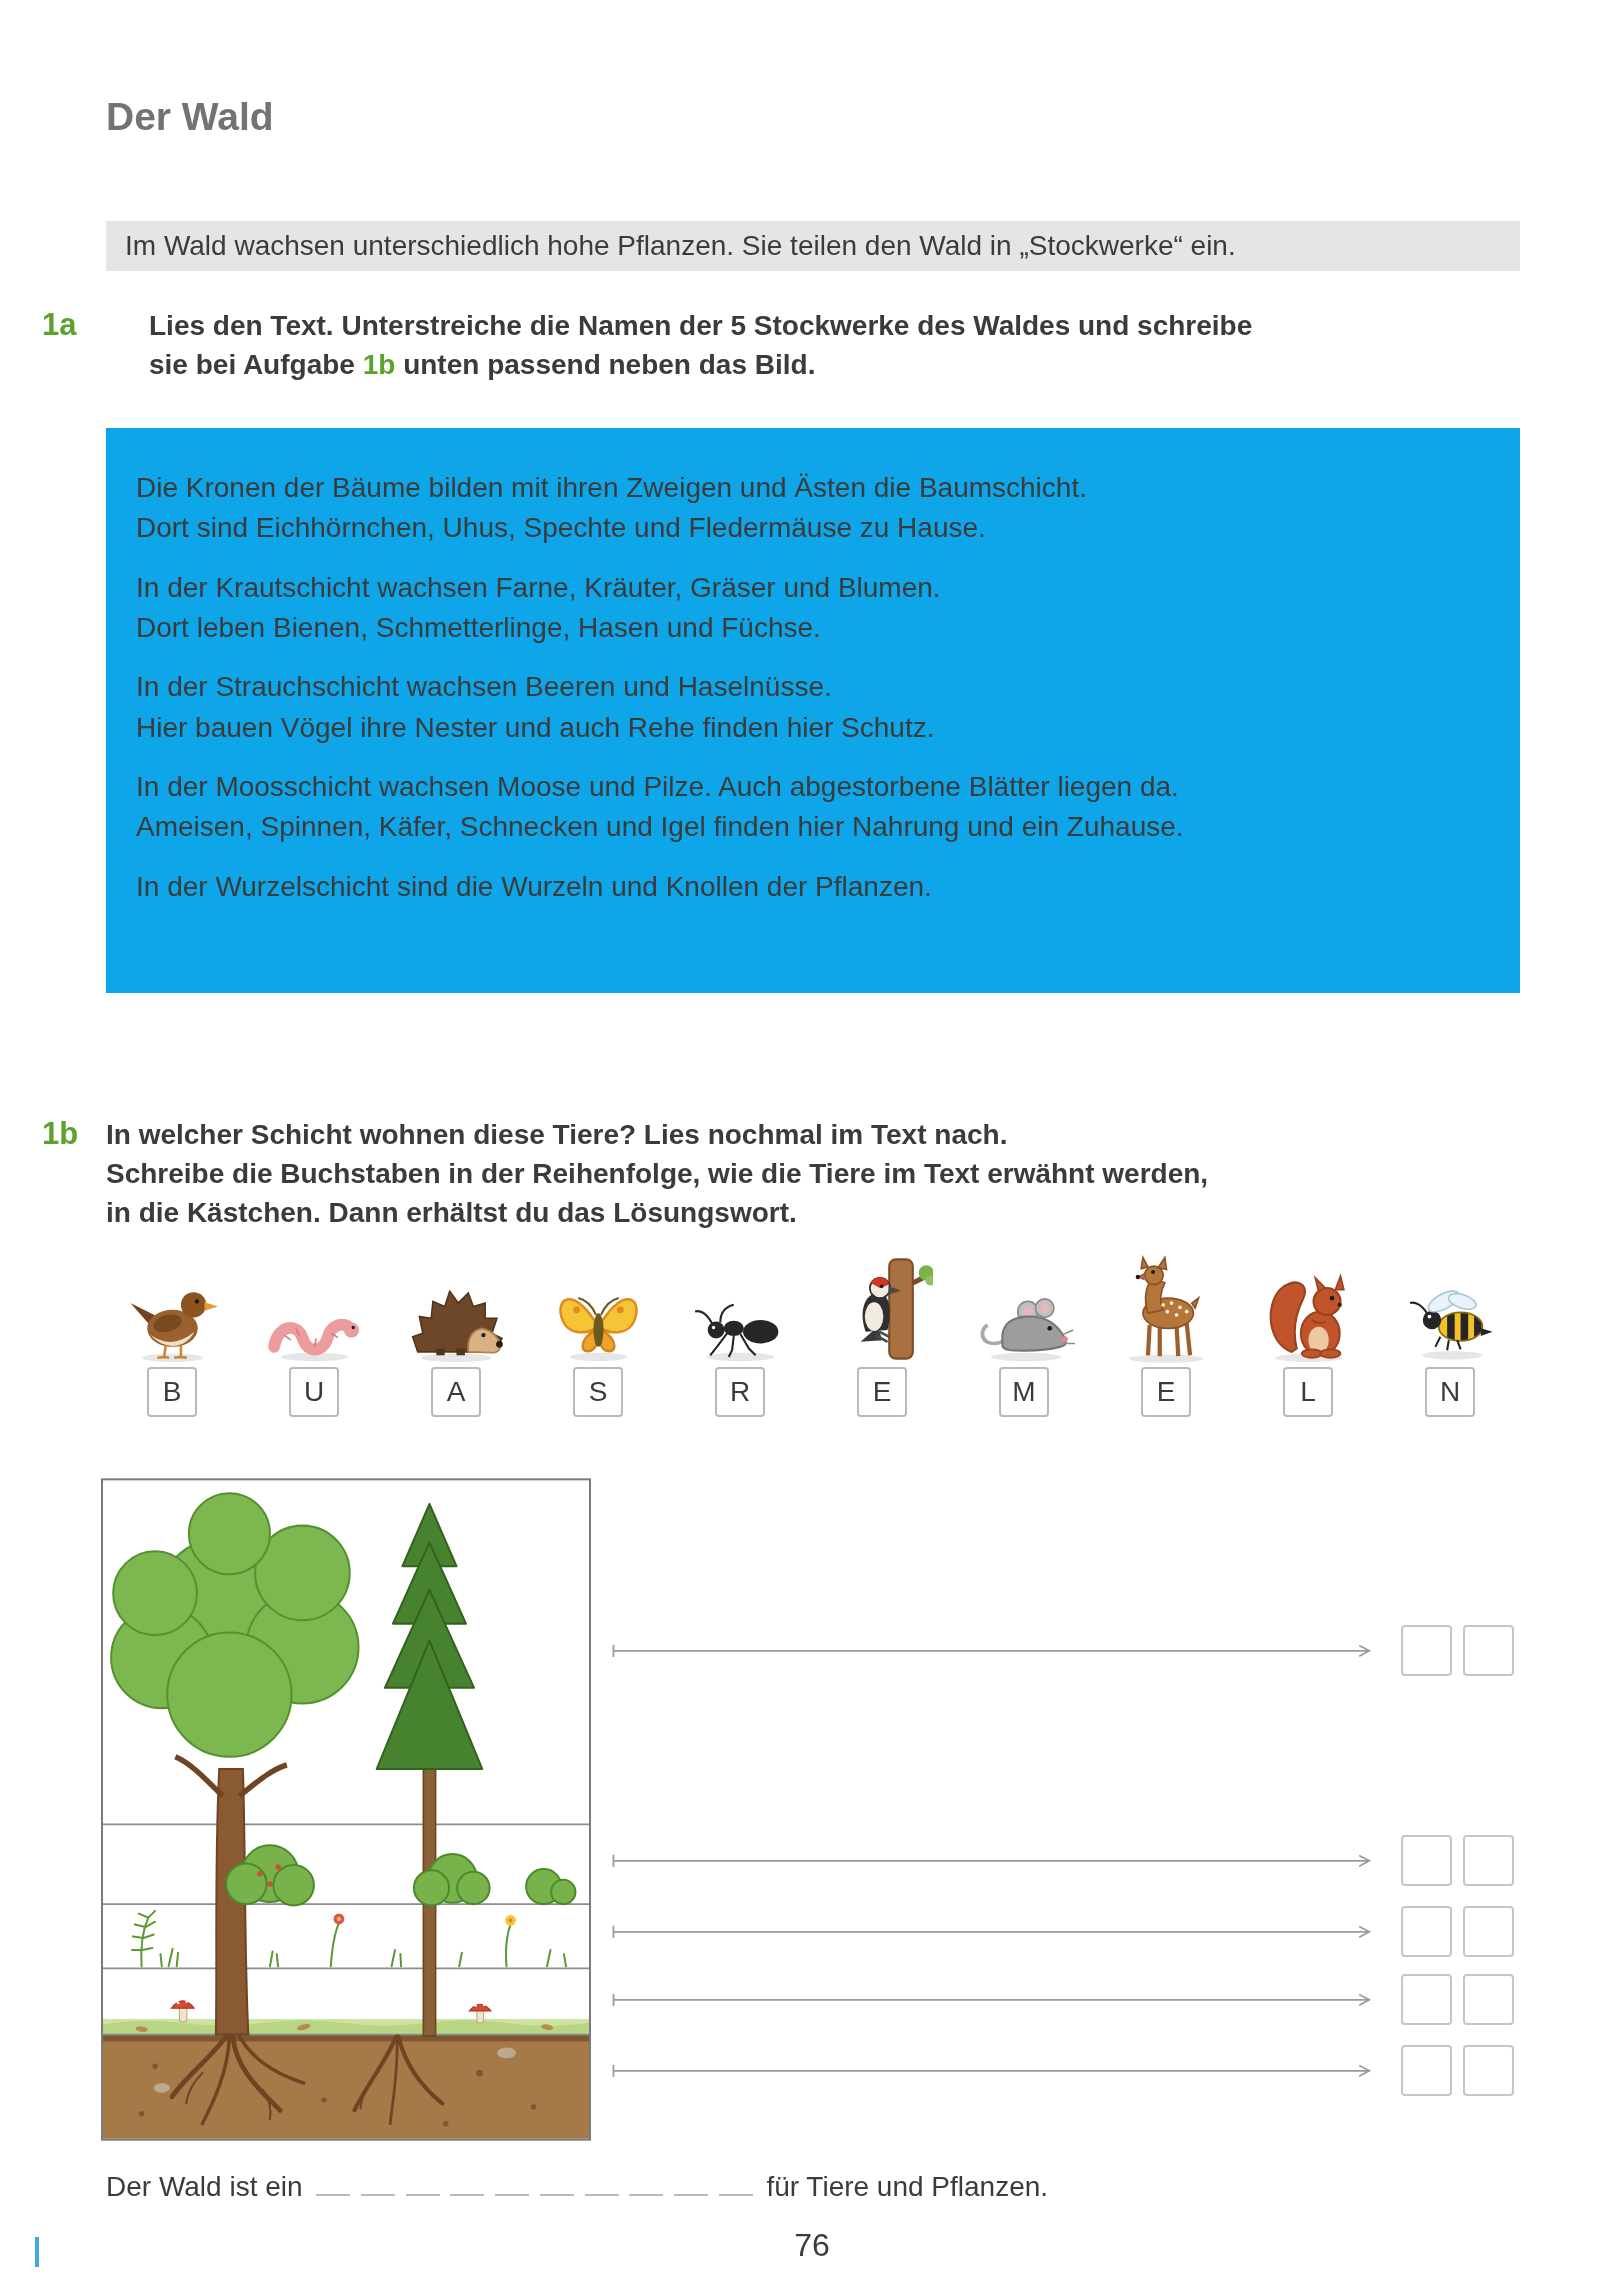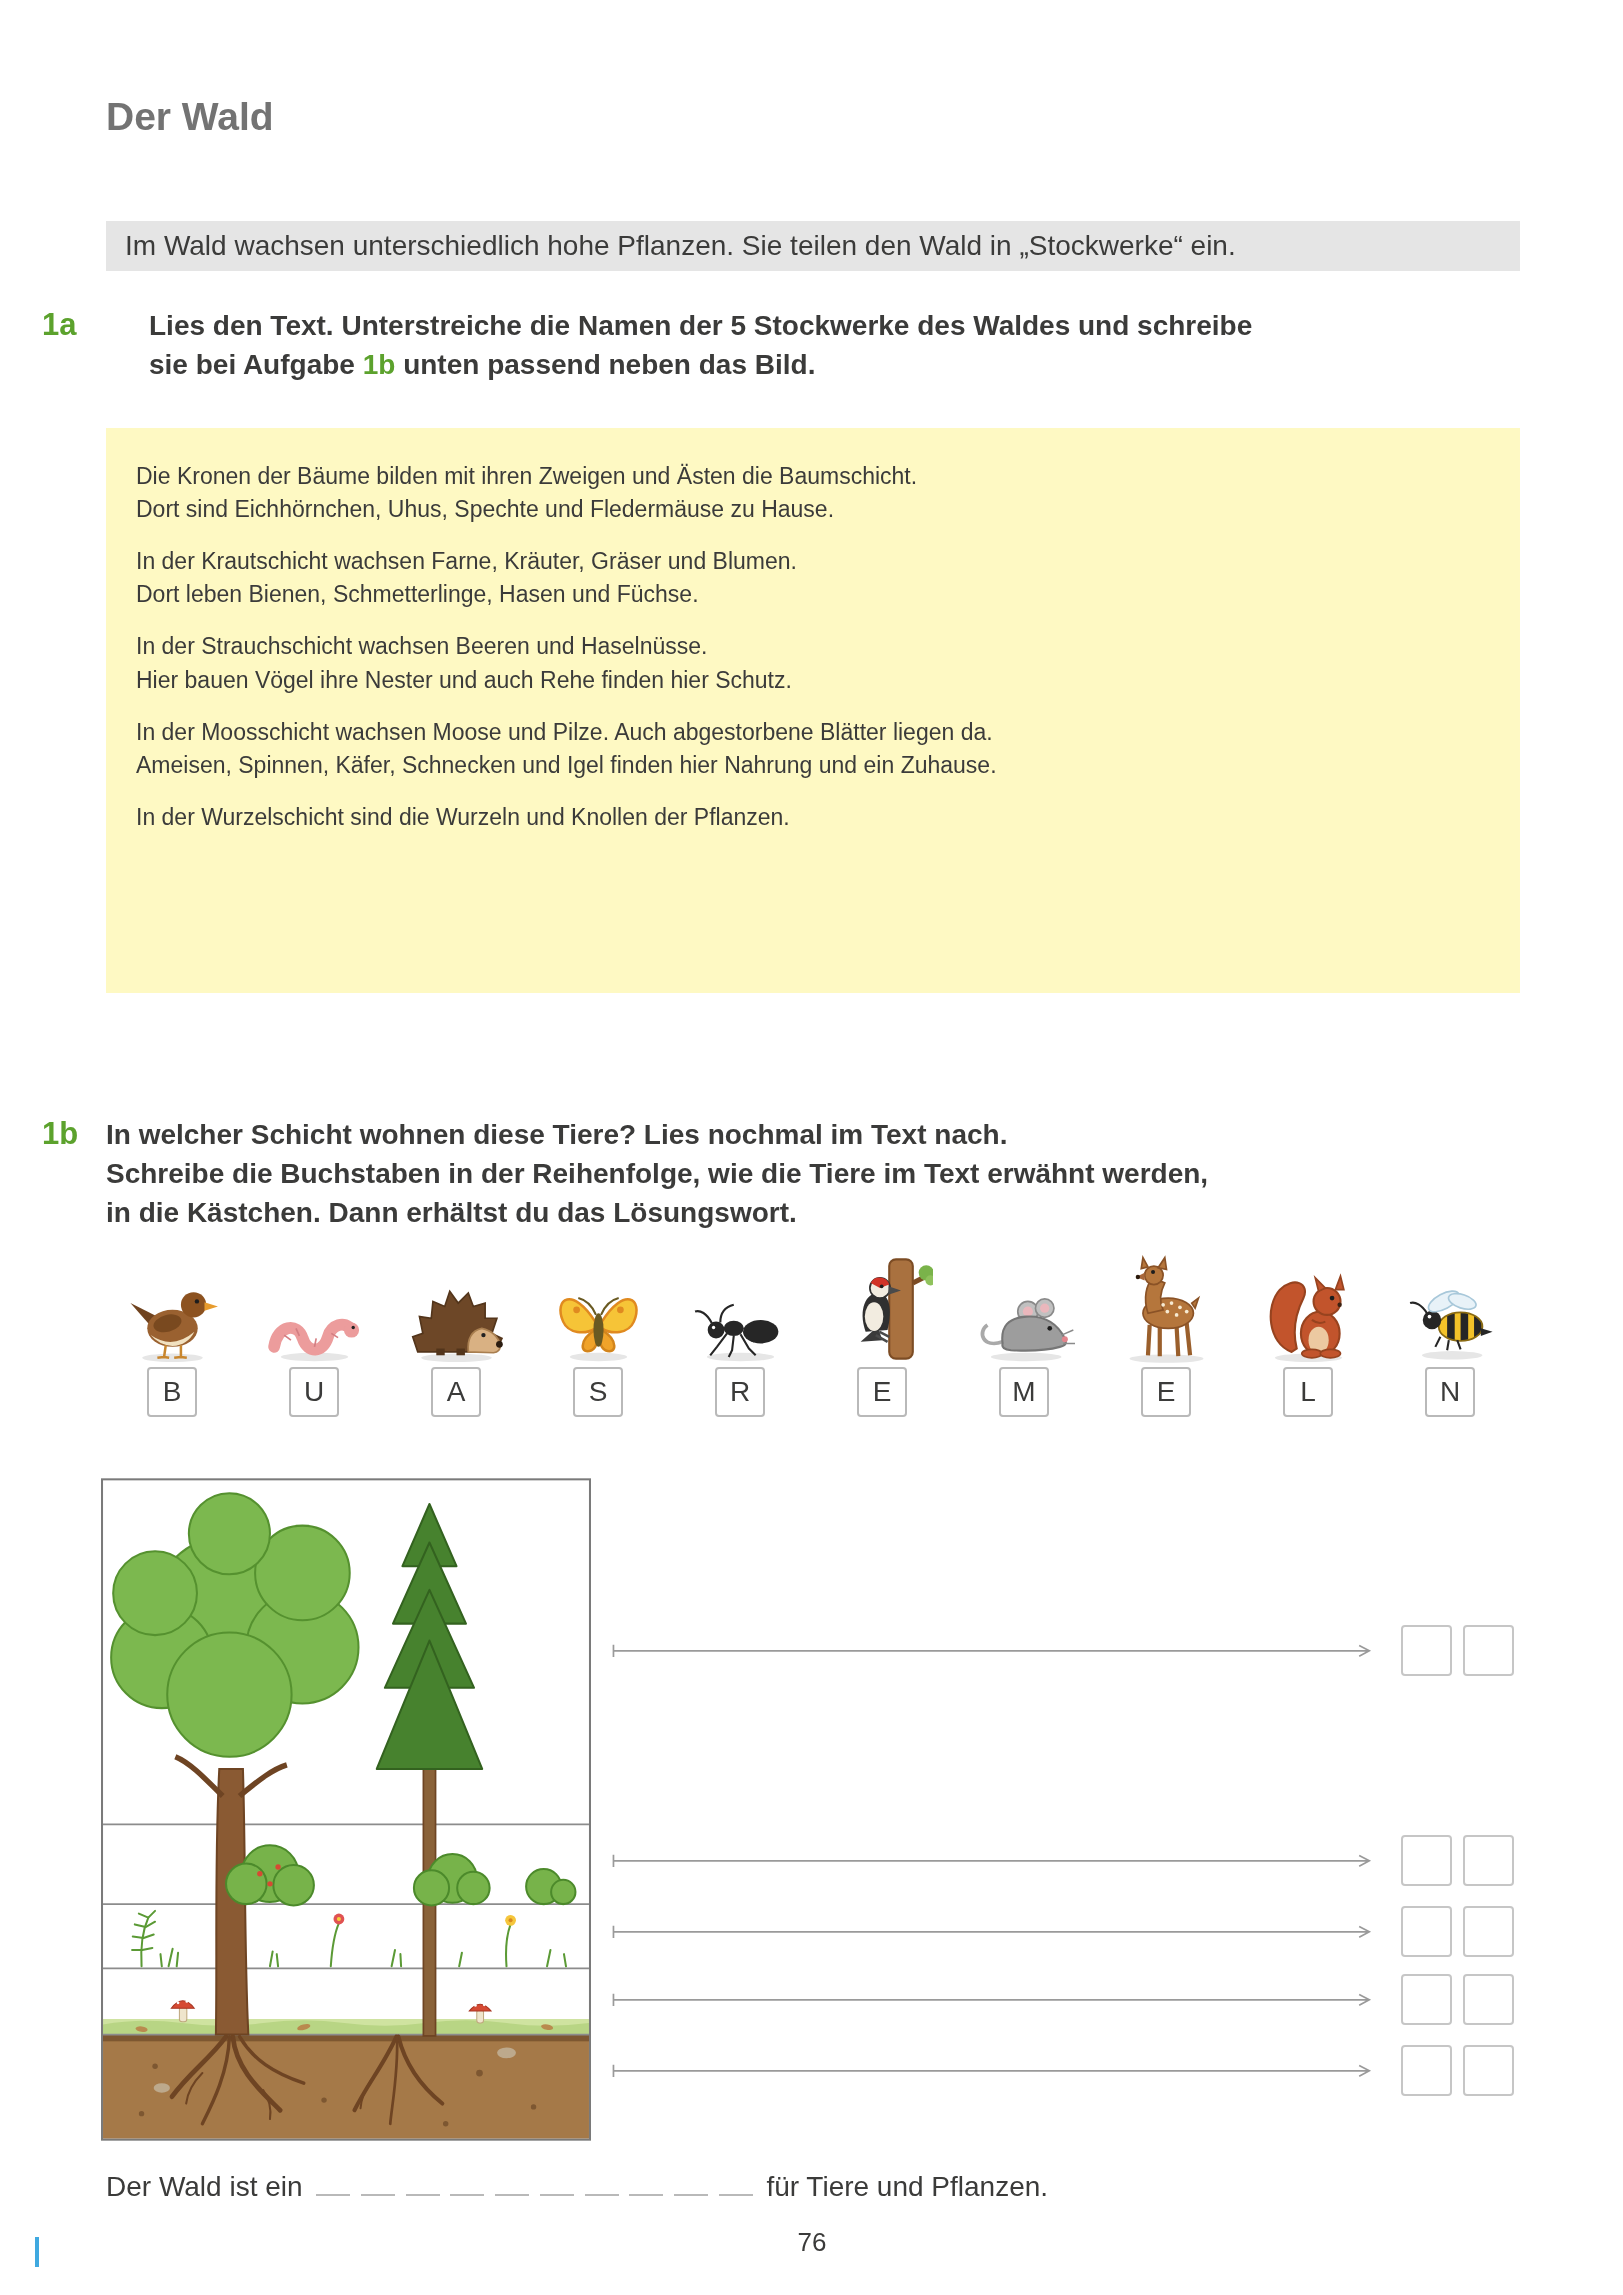--- a/index.html
+++ b/index.html
@@ -13,42 +13,42 @@
                background:#e5e5e5; display:flex; align-items:center; padding:0 19px; font-size:28px; }
 
   .task { position:absolute; left:42px; display:flex; }
   .task-num { width:64px; font-size:31px; font-weight:bold; color:#5ca22d; flex:none; line-height:1.2; }
   .task-body { font-size:28px; font-weight:bold; line-height:1.4; width:1421px; }
   #task1a { top:306px;gap:43px; }
   #task1b { top:1115px; }
   .ref-green { color:#5ca22d; }
 
   .reading-box { position:absolute; left:106px; top:428px; width:1414px; height:565px;
-                 background:#fef9c3; padding:32px 30px; font-size:23px; line-height:1.44; }
+                 background:#0ea5e9; padding:40px 30px; font-size:28px; line-height:1.44; }
   .rp { margin-bottom:19px; }
   .rl { display:block; }
 
   .animals-row { position:absolute; left:101px; top:1249px; width:1422px; display:flex; }
   .animal-col { width:142px; flex:none; display:flex; flex-direction:column; align-items:center; }
   .animal-icon { height:115px; display:flex; align-items:flex-end; justify-content:center; }
   .animal-icon svg { width:101px; height:110px; }
   .letter-box { width:50px; height:50px; border:2px solid #b9b9b9; border-radius:4px; background:#fff;
                 display:flex; align-items:center; justify-content:center; font-size:28px; margin-top:2.7px; }
 
   .diagram { position:absolute; left:101px; top:1478px; width:1422px; height:663px; }
   .forest-frame { position:absolute; left:0; top:0; width:490px; height:663px; }
   .arrow { position:absolute; left:511px; width:773px; height:17.6px; }
   .answer-pair { position:absolute; left:1300px; display:flex; gap:10.8px; }
   .answer-box { width:51px; height:51px; border:2px solid #c6c6c6; border-radius:4px; background:#fff; }
 
   .solution-line { position:absolute; left:106px; top:2169px; font-size:28px; display:flex; align-items:flex-end;justify-content:space-between; }
   .blanks { margin:0 8px; white-space:nowrap; }
   .blank { display:inline-block; width:34px; height:27px; border-bottom:2.7px solid #b9b9b9; margin:0 5.4px; }
 
-  .page-number { position:absolute; left:0; top:2227px; width:100%; text-align:center; font-size:26px; }
+  .page-number { position:absolute; left:0; top:2227px; width:100%; text-align:center; font-size:32px; }
   .print-mark { position:absolute; left:35px; top:2237px; width:4px; height:30px; background:#3fa9e0; }
 </style>
 </head>
 <body>
 
 <h1 class="title">Der Wald</h1>
 
 <div class="intro-box">
   <span>Im Wald wachsen unterschiedlich hohe Pflanzen. Sie teilen den Wald in „Stockwerke“ ein.</span>
 </div>

